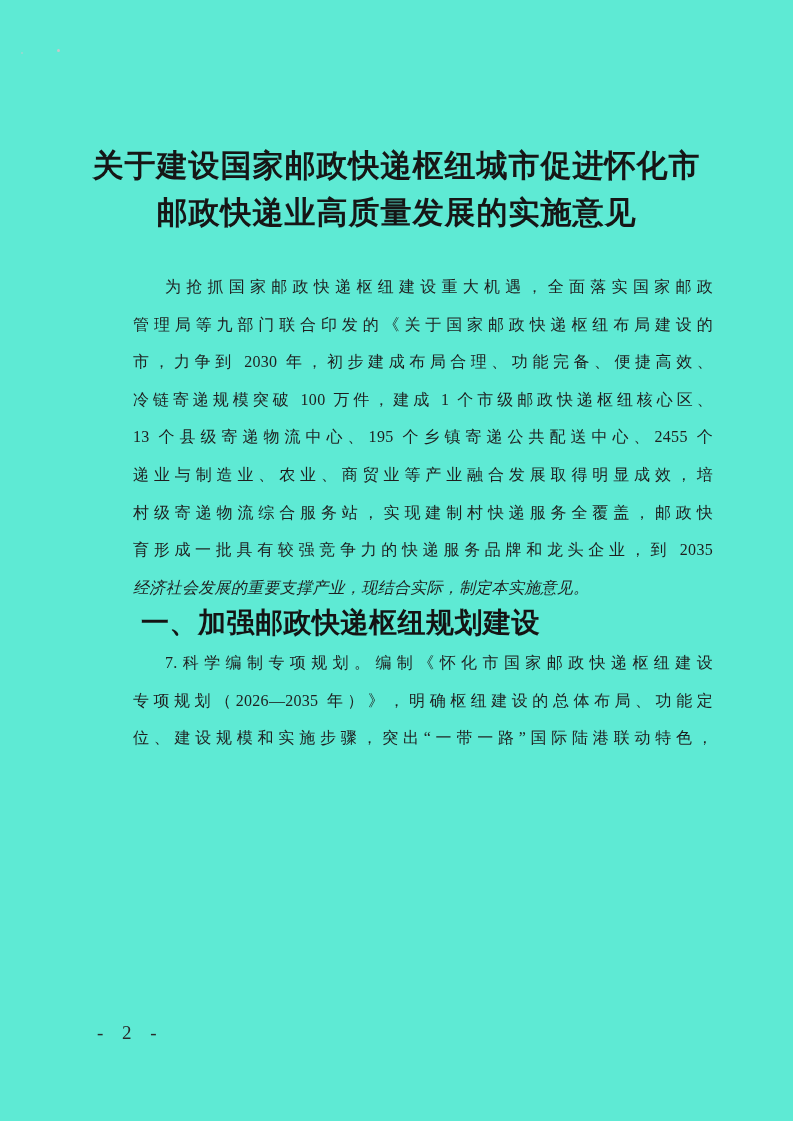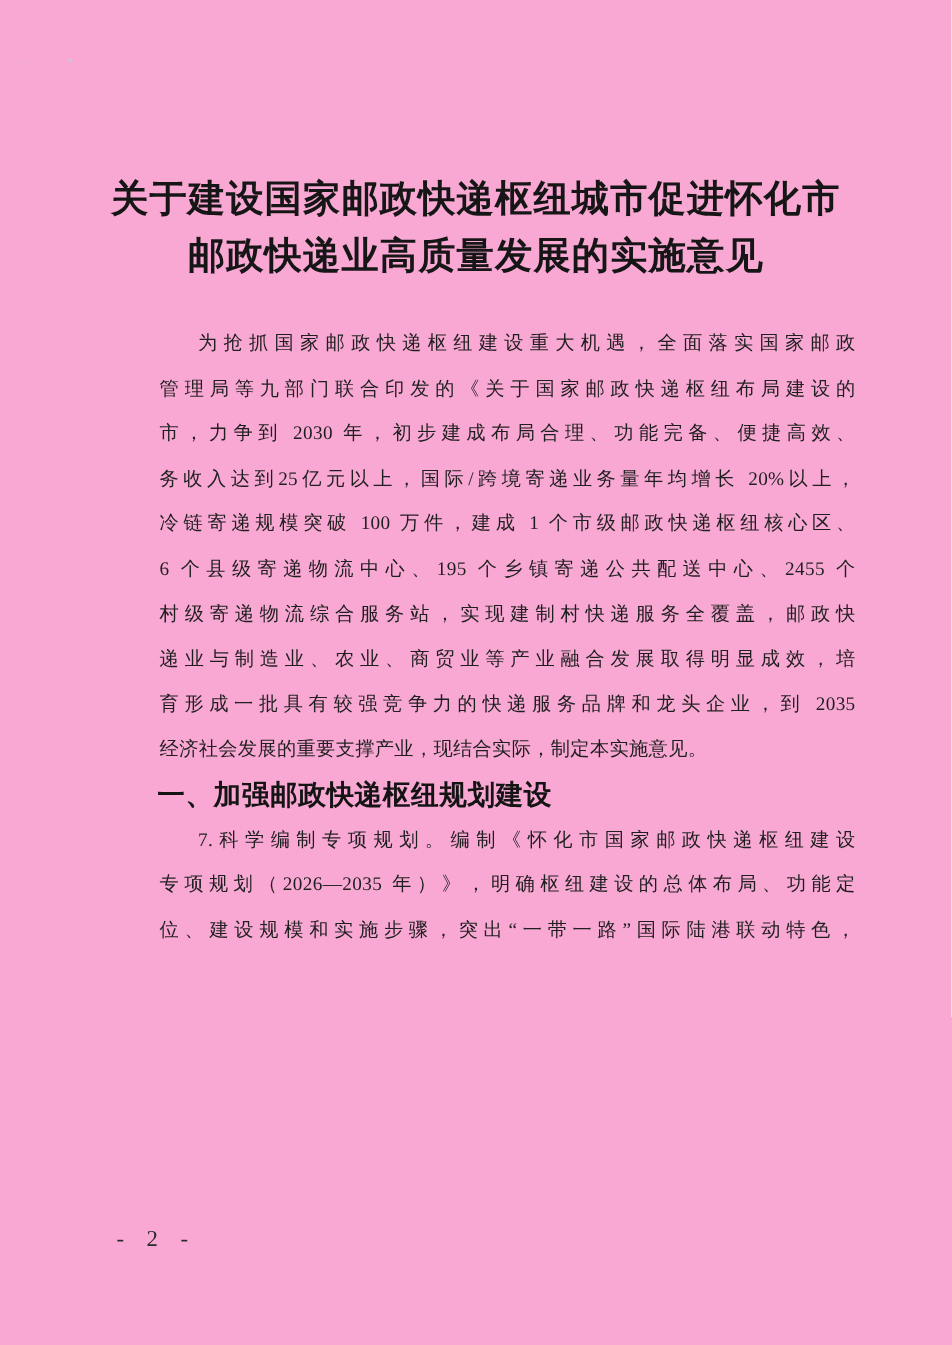--- a/index.html
+++ b/index.html
@@ -4,21 +4,21 @@
 <style>
   html, body {
     margin: 0;
     padding: 0;
     background: #ffffff;
   }
   .page {
     position: relative;
     width: 793px;
     height: 1121px;
-    background: #f9a8d4;
+    background: #5eead4;
     overflow: hidden;
     font-family: "Liberation Serif", serif;
     color: #1f1f1f;
   }
   
   .speck {
     position: absolute;
     background: #c9c9c9;
     border-radius: 50%;
   }
@@ -47,26 +47,26 @@
   .line {
     font-size: 16px;
     line-height: 37.6px;
     letter-spacing: 0.3px;
     text-align: justify;
     text-align-last: justify;
     white-space: normal;
     margin-left: 48px;
   }
   .line.para-start { text-indent: 2em; }
-  .line.para-end { text-align-last: left; }
+  .line.para-end { text-align-last: left; font-style: italic; }
 
   .heading-line {
-    font-family: Liberation Sans, sans-serif;
+    font-family: Liberation Mono, monospace;
     font-weight: bold;
-    font-size: 23px;
+    font-size: 28px;
     line-height: 37.6px;
     text-indent: 2em;
     letter-spacing: 0.5px;
     color: #141414;
     text-align: left;
     text-align-last: left;
   }
 
   .footer {
     position: absolute;
@@ -87,25 +87,24 @@
 
   <div class="doc-title">
     <div>关于建设国家邮政快递枢纽城市促进怀化市</div>
     <div>邮政快递业高质量发展的实施意见</div>
   </div>
 
   <div class="body-text">
     <div class="line para-start">为抢抓国家邮政快递枢纽建设重大机遇，全面落实国家邮政</div>
     <div class="line">管理局等九部门联合印发的《关于国家邮政快递枢纽布局建设的</div>
     <div class="line">市，力争到 2030 年，初步建成布局合理、功能完备、便捷高效、</div>
-    <div class="line">务收入达到25亿元以上，国际/跨境寄递业务量年均增长 20%以上，</div>
     <div class="line">冷链寄递规模突破 100 万件，建成 1 个市级邮政快递枢纽核心区、</div>
-    <div class="line">6 个县级寄递物流中心、195 个乡镇寄递公共配送中心、2455 个</div>
+    <div class="line">13 个县级寄递物流中心、195 个乡镇寄递公共配送中心、2455 个</div>
+    <div class="line">递业与制造业、农业、商贸业等产业融合发展取得明显成效，培</div>
     <div class="line">村级寄递物流综合服务站，实现建制村快递服务全覆盖，邮政快</div>
-    <div class="line">递业与制造业、农业、商贸业等产业融合发展取得明显成效，培</div>
     <div class="line">育形成一批具有较强竞争力的快递服务品牌和龙头企业，到 2035</div>
     <div class="line para-end">经济社会发展的重要支撑产业，现结合实际，制定本实施意见。</div>
 
     <div class="heading-line">一、加强邮政快递枢纽规划建设</div>
 
     <div class="line para-start">7.科学编制专项规划。编制《怀化市国家邮政快递枢纽建设</div>
     <div class="line">专项规划（2026—2035 年）》，明确枢纽建设的总体布局、功能定</div>
     <div class="line">位、建设规模和实施步骤，突出“一带一路”国际陆港联动特色，</div>
 
   </div>

